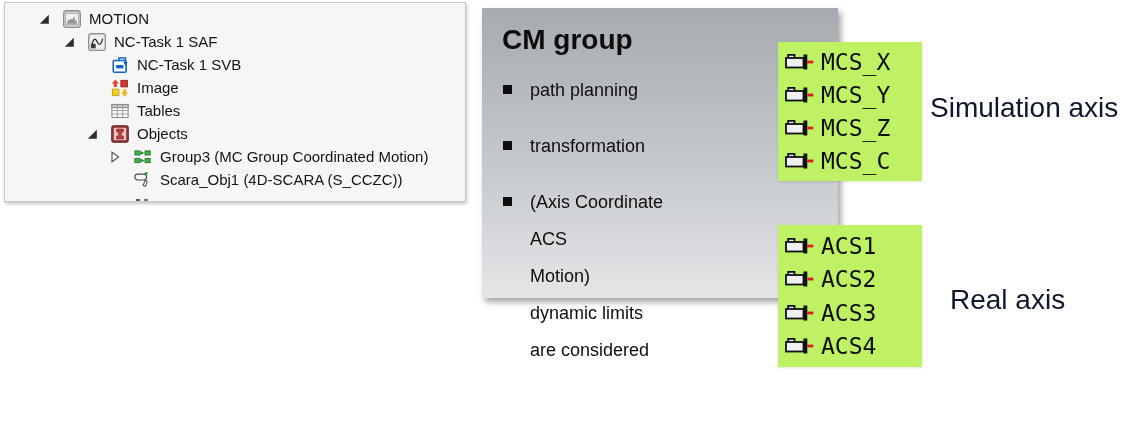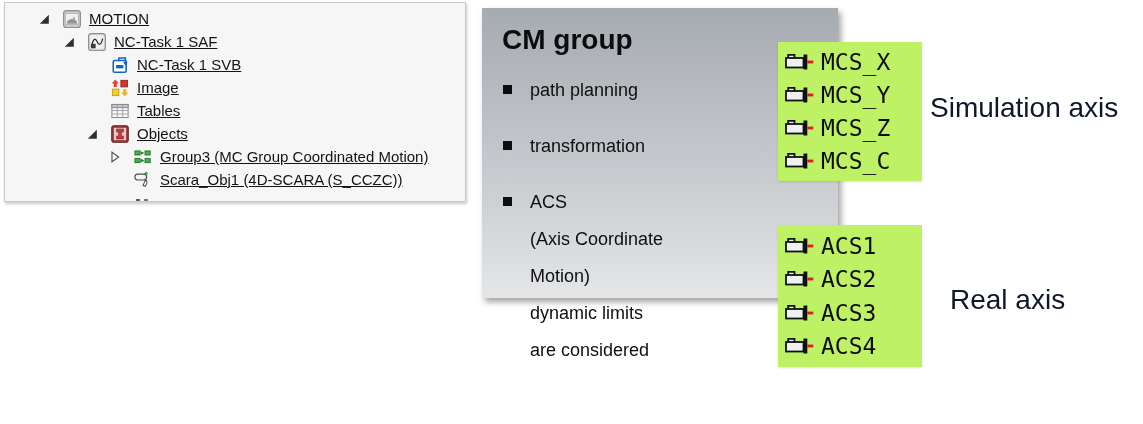--- a/index.html
+++ b/index.html
@@ -10,21 +10,21 @@
 
   
   .tree-panel {
     position:absolute; left:4px; top:2px; width:462px; height:200px;
     background:#f6f6f6; border:1px solid #c9c9c9;
     box-shadow:1px 2px 3px rgba(0,0,0,0.22);
     overflow:hidden; box-sizing:border-box;
   }
   .tree-row {
     position:relative; height:23px; display:flex; align-items:center;
-    font-size:15px; color:#141414; white-space:nowrap;text-decoration:underline;
+    font-size:15px; color:#141414; white-space:nowrap;
   }
   .tree-rows { padding-top:4px; }
   .lvl0 { padding-left:33px; }
   .lvl1 { padding-left:58px; }
   .lvl2 { padding-left:81px; }
   .lvl3 { padding-left:104px; }
   .expander { width:12px; height:12px; margin-right:13px; flex:0 0 12px; display:inline-block; }
   .expander svg { display:block; }
   .tree-icon { width:18px; height:18px; margin-right:8px; flex:0 0 18px; display:inline-block; }
   .tree-icon svg { display:block; width:18px; height:18px; }
@@ -203,22 +203,22 @@
   <div class="cm-box">
     <div class="cm-title">CM group</div>
     <div class="cm-bullets">
       <div class="cm-bullet">
         <div class="cm-line">path planning</div>
       </div>
       <div class="cm-bullet">
         <div class="cm-line">transformation</div>
       </div>
       <div class="cm-bullet">
+        <div class="cm-line">(Axis Coordinate</div>
         <div class="cm-line">ACS</div>
-        <div class="cm-line">(Axis Coordinate</div>
         <div class="cm-line">Motion)</div>
         <div class="cm-line">dynamic limits</div>
         <div class="cm-line">are considered</div>
       </div>
     </div>
   </div>
 
   <div class="axis-panel mcs">
     <div class="axis-item">
       <span class="axis-icon">

